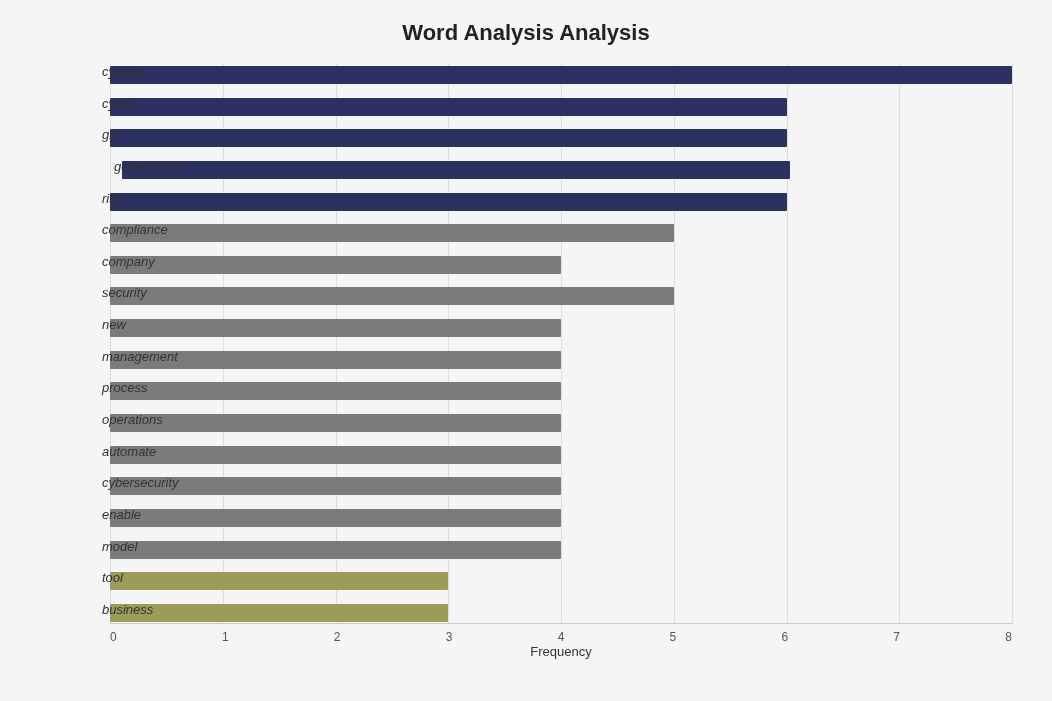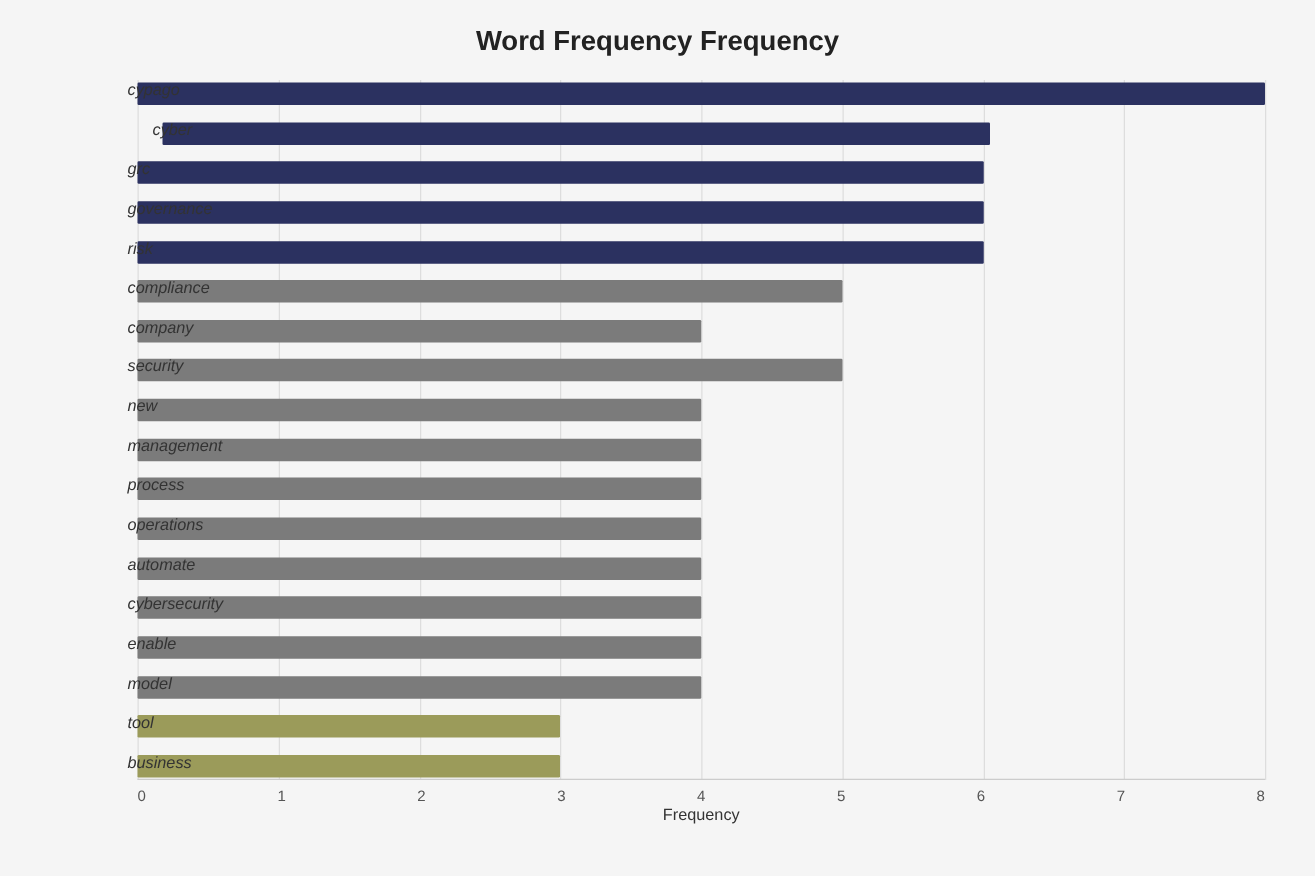--- a/index.html
+++ b/index.html
@@ -105,54 +105,54 @@
       position: absolute;
       top: 0; bottom: 0;
       width: 1px;
       background: #ddd;
     }
   </style>
 </head>
 <body>
 
 <div class="chart-container">
-  <div class="chart-title">Word Frequency Frequency</div>
+  <div class="chart-title">Word Analysis Analysis</div>
   <div class="chart-area">
 
   <div class="gridlines">
         <div class="gridline" style="left: 0%;"></div>
         <div class="gridline" style="left: 12.5%;"></div>
         <div class="gridline" style="left: 25%;"></div>
         <div class="gridline" style="left: 37.5%;"></div>
         <div class="gridline" style="left: 50%;"></div>
         <div class="gridline" style="left: 62.5%;"></div>
         <div class="gridline" style="left: 75%;"></div>
         <div class="gridline" style="left: 87.5%;"></div>
         <div class="gridline" style="left: 100%;"></div>
       </div>
       <div class="bars-wrapper">
         <div class="bar-row" style="position: relative;">
           <div class="bar-label-container">
             <span class="bar-label">cypago</span>
           </div>
           <div class="bar" style="width: 100%; background-color: rgb(43, 49, 96);"></div>
         </div>
-        <div class="bar-row" style="position: relative; padding-left: 20px;">
+        <div class="bar-row" style="position: relative;">
           <div class="bar-label-container">
             <span class="bar-label">cyber</span>
           </div>
           <div class="bar" style="width: 75%; background-color: rgb(43, 49, 96);"></div>
         </div>
         <div class="bar-row" style="position: relative;">
           <div class="bar-label-container">
             <span class="bar-label">grc</span>
           </div>
           <div class="bar" style="width: 75%; background-color: rgb(43, 49, 96);"></div>
         </div>
-        <div class="bar-row" style="position: relative;">
+        <div class="bar-row" style="position: relative; margin-left: 12px;">
           <div class="bar-label-container">
             <span class="bar-label">governance</span>
           </div>
           <div class="bar" style="width: 75%; background-color: rgb(43, 49, 96);"></div>
         </div>
         <div class="bar-row" style="position: relative;">
           <div class="bar-label-container">
             <span class="bar-label">risk</span>
           </div>
           <div class="bar" style="width: 75%; background-color: rgb(43, 49, 96);"></div>

